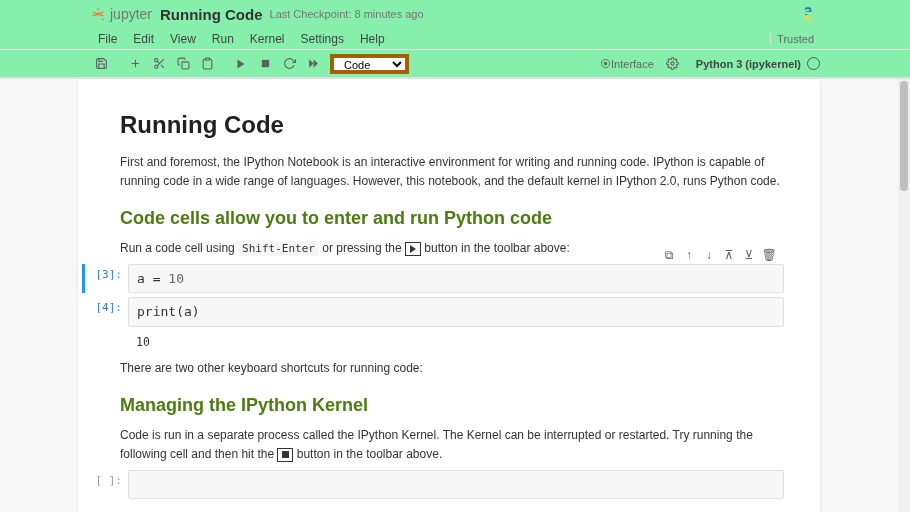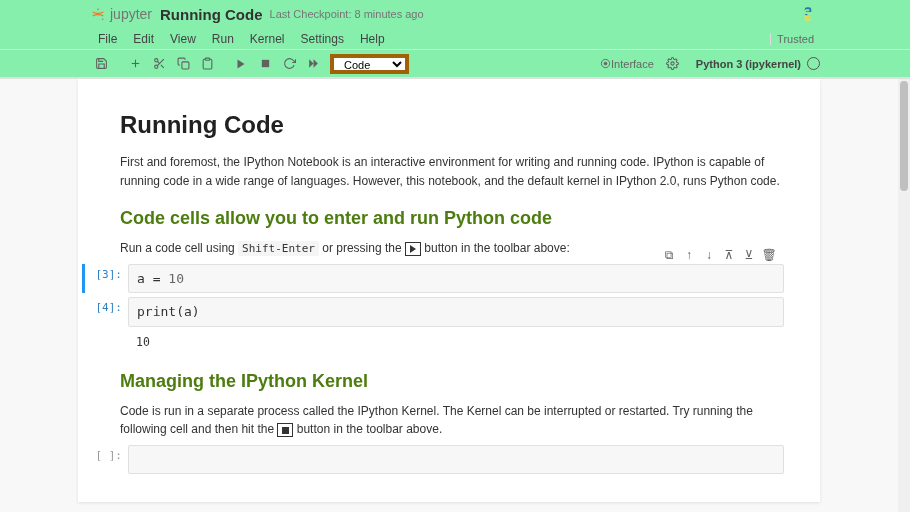--- a/index.html
+++ b/index.html
@@ -188,20 +188,21 @@
     <div class="cell">
       <div class="prompt">[4]:</div>
       <div class="input-area">print(a)</div>
     </div>
     <div class="cell">
       <div class="prompt"></div>
       <div class="output">10</div>
     </div>
 
     <div class="md">
+      <p>There are two other keyboard shortcuts for running code:</p>
       <h2>Managing the IPython Kernel</h2>
       <p><span>Code is run in a separate process called the IPython Kernel. The Kernel can be interrupted or restarted. Try running the following cell and then hit the </span><span class="play-btn-box">
               <span class="stop-sq"></span>
             </span><span> button in the toolbar above.</span></p>
     </div>
 
     <div class="cell">
       <div class="prompt empty">[ ]:</div>
       <div class="input-area">
 </div>

